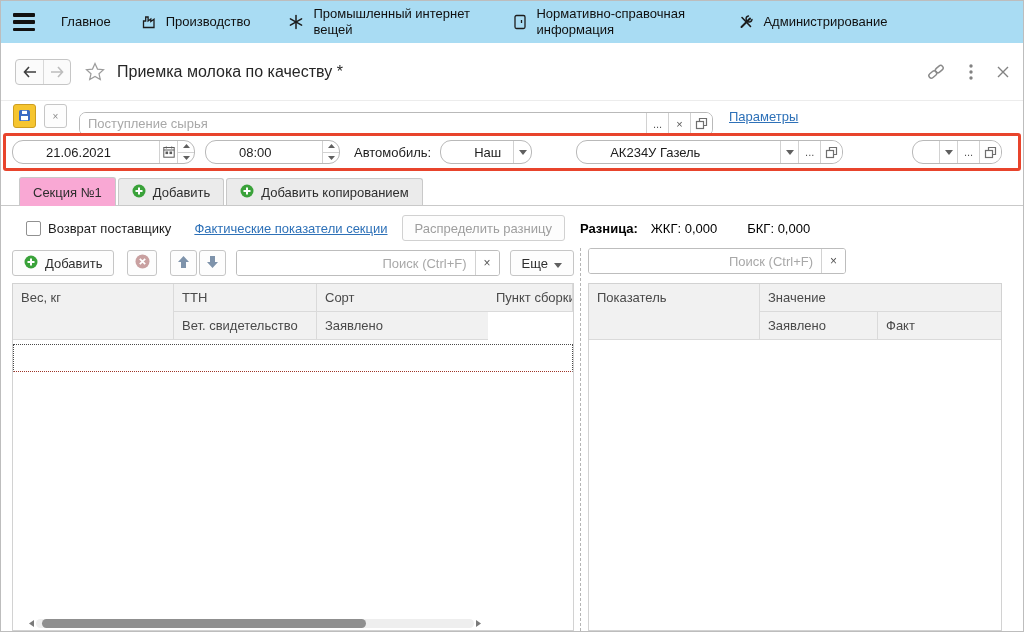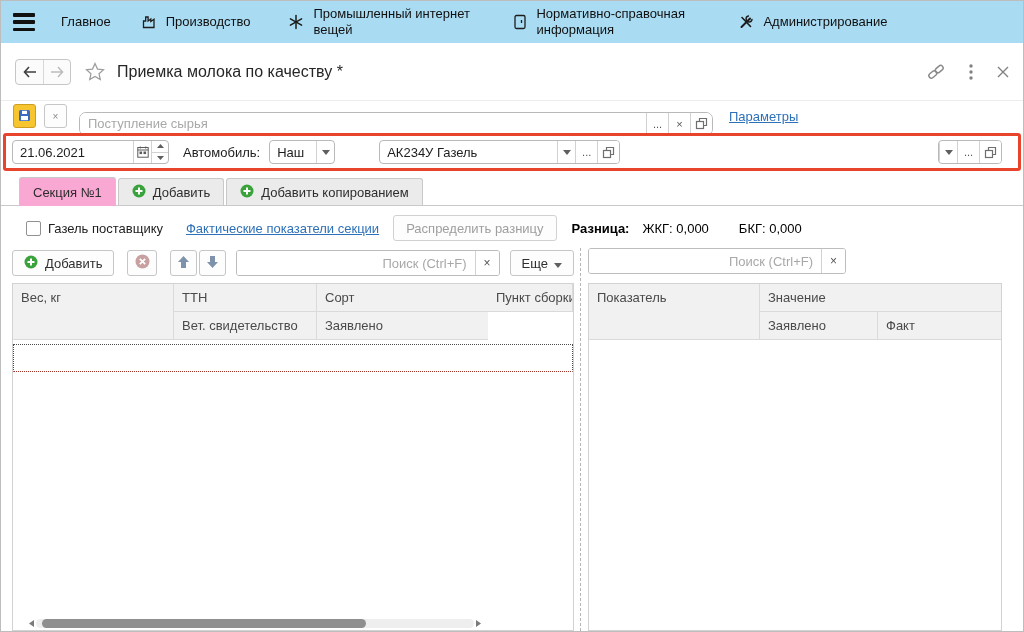--- a/index.html
+++ b/index.html
@@ -40,21 +40,21 @@
   .btn-sm { width:23px; height:24px; margin-left:8px; background:#fdfdfd; border:1px solid #c6c6c6; border-radius:3px; color:#8a8a8a; font-size:10px; display:flex; align-items:center; justify-content:center; cursor:pointer; }
   .doc-group { width:634px; height:24px; margin-left:12px; display:flex; align-items:stretch; border:1px solid #b9b9b9; border-radius:7px; background:#fff; overflow:hidden;margin-top:15px; }
   .doc-group input { flex:1; border:none; outline:none; padding:0 8px; font:inherit; color:#333; min-width:0; }
   input::placeholder { color:#a8a8a8; }
   .seg { width:22px; display:flex; align-items:center; justify-content:center; border-left:1px solid #d2d2d2; color:#555; font-size:11px; cursor:pointer; background:#fff; }
   .link { color:#2e71b8; text-decoration:underline; cursor:pointer; white-space:nowrap; }
   .params { margin-left:16px; }
 
   
   .redrow { margin:2px 2px 0 2px; height:38px; border:3px solid #e8442c; border-radius:3px; padding:0 6px; display:flex; align-items:center; flex-shrink:0; }
-  .fg { display:flex; height:24px; border:1px solid #b9b9b9; border-radius:4px; background:#fff; align-items:stretch; overflow:hidden; }
+  .fg { display:flex; height:24px; border:1px solid #b9b9b9; border-radius:11px; background:#fff; align-items:stretch; overflow:hidden;padding-left:26px; }
   .fg .txt { padding:0 7px; display:flex; align-items:center; color:#1d1d1d; white-space:nowrap; }
   .spin { width:17px; display:flex; flex-direction:column; border-left:1px solid #d2d2d2; }
   .spin > div { flex:1; display:flex; align-items:center; justify-content:center; cursor:pointer; }
   .spin > div:first-child { border-bottom:1px solid #d2d2d2; }
   .dd { width:18px; display:flex; align-items:center; justify-content:center; border-left:1px solid #d2d2d2; cursor:pointer; }
   .g-date .txt { width:120px; }
   .g-time { margin-left:10px; } .g-time .txt { width:90px; }
   .lbl-auto { margin-left:14px; margin-right:9px; color:#1d1d1d; }
   .g-own .txt { width:46px; }
   .g-veh { margin-left:44px; } .g-veh .txt { width:177px; }
@@ -254,20 +254,35 @@
             </svg>
           </div>
         <div>
             <svg width="7" height="4" viewBox="0 0 7 4">
               <path d="M3.5 4 L0 0 H7 z" fill="#5f5f5f"></path>
             </svg>
           </div>
       </span>
     </div>
 
+    <div class="fg g-time">
+      <span class="txt">08:00</span>
+      <span class="spin">
+        <div>
+            <svg width="7" height="4" viewBox="0 0 7 4">
+              <path d="M3.5 0 L7 4 H0 z" fill="#5f5f5f"></path>
+            </svg>
+          </div>
+        <div>
+            <svg width="7" height="4" viewBox="0 0 7 4">
+              <path d="M3.5 4 L0 0 H7 z" fill="#5f5f5f"></path>
+            </svg>
+          </div>
+      </span>
+    </div>
 
     <span class="lbl-auto">Автомобиль:</span>
 
     <div class="fg g-own">
       <span class="txt">Наш</span>
       <span class="dd">
           <svg width="8" height="5" viewBox="0 0 8 5">
             <path d="M4 5 L0 0 H8 z" fill="#5f5f5f"></path>
           </svg>
         </span>
@@ -320,21 +335,21 @@
       <span><svg width="14" height="14" viewBox="0 0 14 14">
             <circle cx="7" cy="7" r="6.5" fill="#3aa23a"></circle>
             <path d="M7 3.5 V10.5 M3.5 7 H10.5" stroke="#fff" stroke-width="2"></path>
           </svg></span>
       <span>Добавить копированием</span>
     </div>
   </div>
 
   <div class="controlrow">
     <div class="cb"></div>
-    <span class="cb-label">Газель поставщику</span>
+    <span class="cb-label">Возврат поставщику</span>
     <span class="link actual-link">Фактические показатели секции</span>
     <div class="btn-disabled">Распределить разницу</div>
     <div class="diff">
       <b>Разница:</b>
       <span class="pair"><span>ЖКГ:</span>&nbsp;<span>0,000</span></span>
       <span class="pair"><span>БКГ:</span>&nbsp;<span>0,000</span></span>
     </div>
   </div>
 
   <div class="columns">

